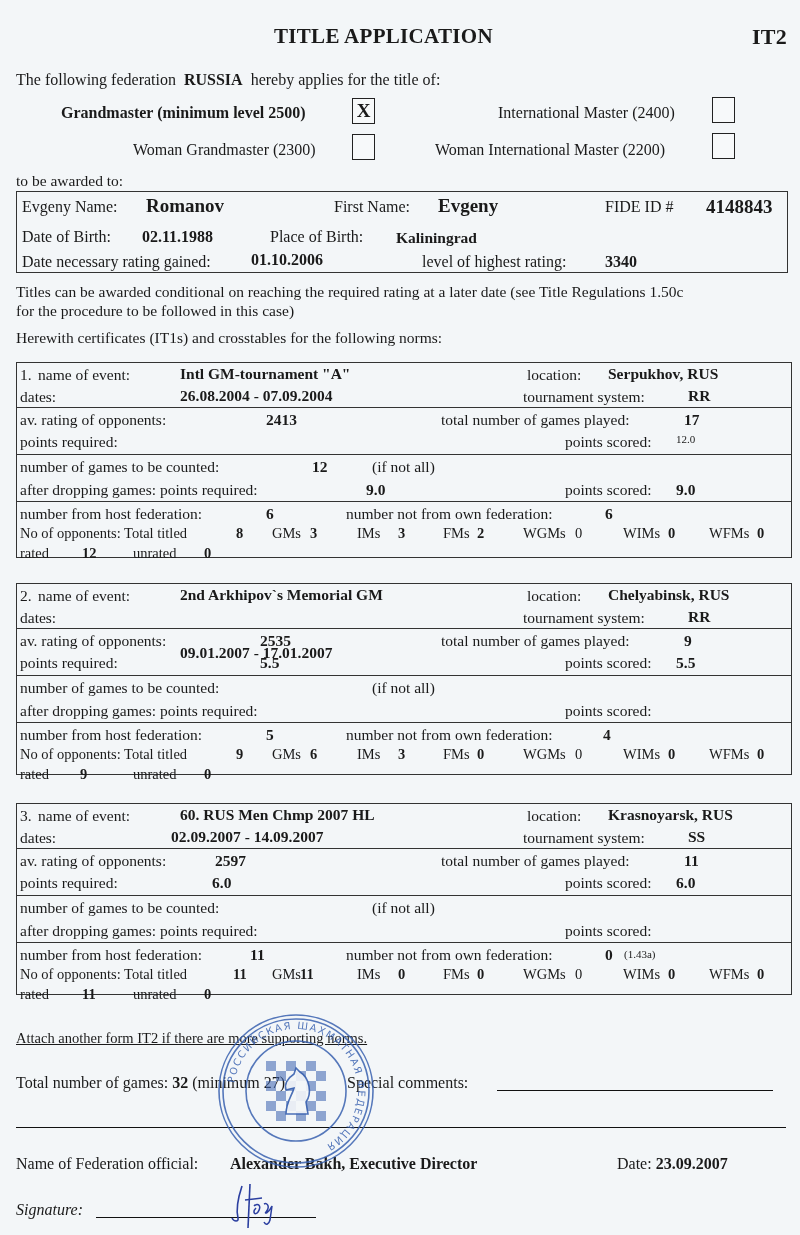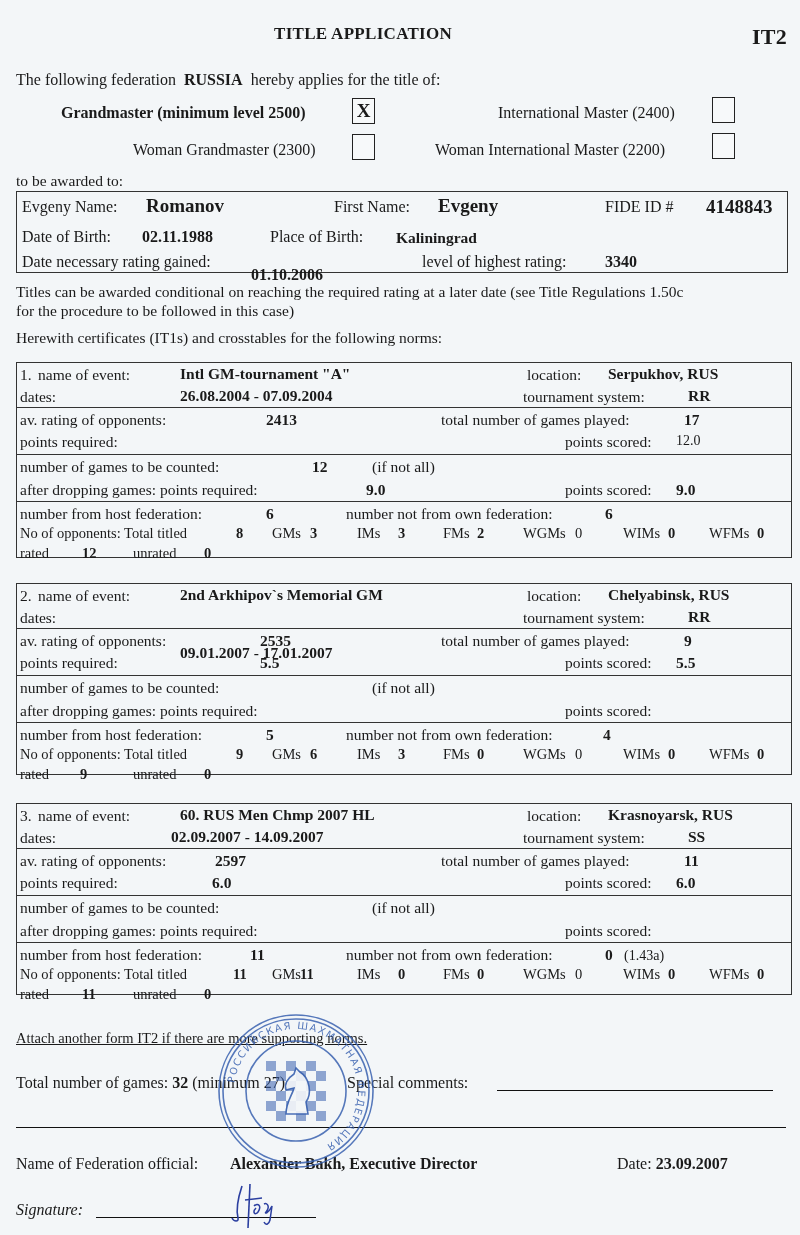--- a/index.html
+++ b/index.html
@@ -5,25 +5,25 @@
   html, body { margin: 0; padding: 0; }
   body {
     width: 800px; height: 1235px; overflow: hidden;
     background: #f3f6f8;
     font-family: "Liberation Serif", "DejaVu Serif", serif;
     color: #1a1a1a;
     position: relative;
   }
   .abs { position: absolute; white-space: nowrap; }
   .b { font-weight: bold; }
-  .title { font-size: 17px; font-weight: bold; letter-spacing: 0.3px; }
+  .title { font-size: 21px; font-weight: bold; letter-spacing: 0.3px; }
   .t16 { font-size: 16px; }
   .t15 { font-size: 15.5px; }
   .t14 { font-size: 14.5px; }
-  .t13 { font-size: 14px; }
+  .t13 { font-size: 11px; }
   .cbox {
     position: absolute; width: 21px; height: 24px;
     border: 1.5px solid #222; background: #f7f9fa;
     font-weight: bold; font-size: 19px; text-align: center; line-height: 24px;
   }
   .box { position: absolute; border: 1.5px solid #333; }
   .hline { position: absolute; height: 0; border-top: 1.5px solid #333; }
   .uline { position: absolute; height: 0; border-top: 1.5px solid #111; }
   .stamp { position: absolute; left: 216px; top: 1012px; width: 160px; height: 158px; }
 </style>
@@ -60,21 +60,21 @@
 <div class="abs b" style="left:438px; top:195px; font-size:19px;">Evgeny</div>
 <div class="abs t16" style="left:605px; top:198px;">FIDE ID #</div>
 <div class="abs b" style="left:706px; top:196px; font-size:19px;">4148843</div>
 
 <div class="abs t16" style="left:22px; top:228px;">Date of Birth:</div>
 <div class="abs t16 b" style="left:142px; top:228px;">02.11.1988</div>
 <div class="abs t16" style="left:270px; top:228px;">Place of Birth:</div>
 <div class="abs t15 b" style="left:396px; top:229px;">Kaliningrad</div>
 
 <div class="abs t16" style="left:22px; top:253px;">Date necessary rating gained:</div>
-<div class="abs t16 b" style="left:251px; top:266px;">01.10.2006</div>
+<div class="abs t16 b" style="left:251px; top:251px;">01.10.2006</div>
 <div class="abs t16" style="left:422px; top:253px;">level of highest rating:</div>
 <div class="abs t16 b" style="left:605px; top:253px;">3340</div>
 
 <div class="abs t15" style="left:16px; top:283px;">Titles can be awarded conditional on reaching the required rating at a later date (see Title Regulations 1.50c</div>
 <div class="abs t15" style="left:16px; top:302px;">for the procedure to be followed in this case)</div>
 <div class="abs t15" style="left:16px; top:329px;">Herewith certificates (IT1s) and crosstables for the following norms:</div>
 
 <div id="norms-container">
     <div>
       <div class="box" style="left:16px; top:362px; width:774px; height:194px;"></div>

